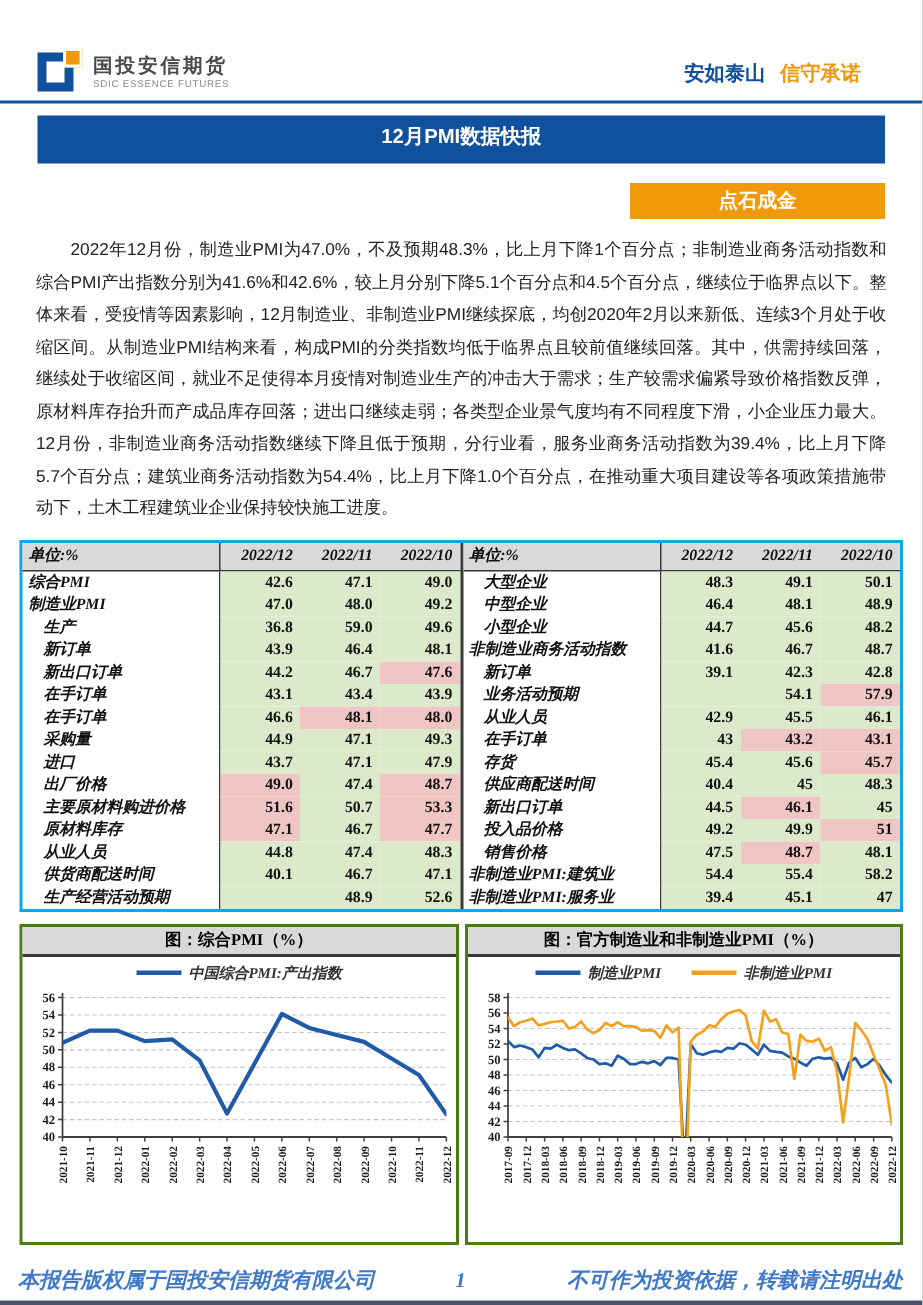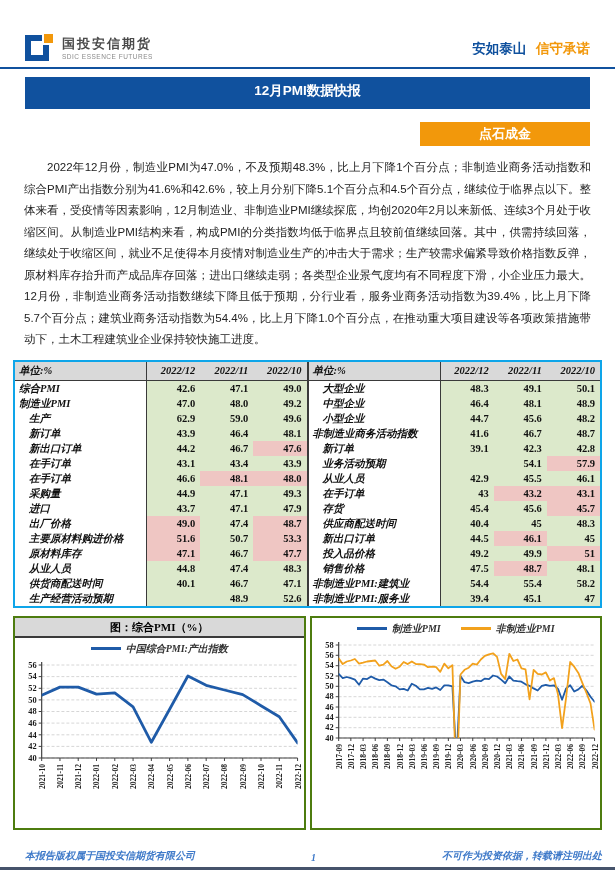--- a/index.html
+++ b/index.html
@@ -1,20 +1,20 @@
 <!DOCTYPE html>
 <html><head>
 <meta charset="utf-8">
 <style>
   * { margin:0; padding:0; box-sizing:border-box; }
   body { background:#888; font-family:"Liberation Sans", sans-serif; }
   .page { width:615px; height:870px; background:#ffffff; position:relative; margin:0 auto; overflow:hidden; }
 
   
-  .hdr { padding:22px 25px 0 25px; }
+  .hdr { padding:22px 41px 0 25px; }
   .logo-row { display:flex; justify-content:space-between; align-items:flex-end; height:40px; }
   .logo { display:flex; align-items:center; gap:7px; }
   .logo-mark { position:relative; width:30px; height:30px; }
   .logo-mark .blue-sq { position:absolute; left:0; top:3px; width:24px; height:26px; border:6px solid #10519E; background:#fff; }
   .logo-mark .orange-sq { position:absolute; right:0; top:0; width:13px; height:13px; background:#F2980B; border:2px solid #fff; }
   .logo-text .cn { font-size:13px; letter-spacing:2px; color:#4a4a4a; font-weight:bold; }
   .logo-text .en { font-size:6.5px; color:#8a8a8a; letter-spacing:0.5px; }
   .slogan { font-size:13.5px; font-weight:bold; padding-bottom:4px; }
   .slogan .b { color:#10519E; }
   .slogan .o { color:#F2980B; margin-left:6px; }
@@ -58,23 +58,23 @@
   .chart-legend { height:22px; display:flex; justify-content:center; align-items:center; gap:20px;
                   font-family:"Liberation Serif", serif; font-style:italic; font-weight:bold;
                   font-size:10px; color:#333; }
   .legend-item { display:flex; align-items:center; gap:5px; }
   .legend-swatch { width:30px; height:3px; }
   .chart-svg svg { display:block; }
   .ytick { font-family:"Liberation Serif", serif; font-weight:bold; font-size:8.5px; fill:#1a1a1a; }
   .xtick { font-family:"Liberation Serif", serif; font-weight:bold; font-size:7.5px; fill:#1a1a1a; }
 
   
-  .footer { position:absolute; left:25px; right:13px; bottom:7px; display:flex; align-items:flex-end;
+  .footer { position:absolute; left:12px; right:13px; bottom:7px; display:flex; align-items:flex-end;
             font-family:"Liberation Serif", serif; font-style:italic; font-weight:bold;
-            font-size:10px; color:#3F7AC9; }
+            font-size:14px; color:#3F7AC9; }
   .footer .fl { flex:1; text-align:left; }
   .footer .fc { flex:0 0 auto; }
   .footer .fr { flex:1; text-align:right; }
   .bottom-rule { position:absolute; left:0; right:0; bottom:0; height:3px; background:#46536B; }
 </style>
 </head>
 <body>
 
 <div class="page">
 
@@ -122,21 +122,21 @@
             <div class="t-val green">49.0</div>
           </div>
           <div class="t-row">
             <div class="t-label">制造业PMI</div>
             <div class="t-val green">47.0</div>
             <div class="t-val green">48.0</div>
             <div class="t-val green">49.2</div>
           </div>
           <div class="t-row">
             <div class="t-label ind">生产</div>
-            <div class="t-val green">62.9</div>
+            <div class="t-val green">36.8</div>
             <div class="t-val green">59.0</div>
             <div class="t-val green">49.6</div>
           </div>
           <div class="t-row">
             <div class="t-label ind">新订单</div>
             <div class="t-val green">43.9</div>
             <div class="t-val green">46.4</div>
             <div class="t-val green">48.1</div>
           </div>
           <div class="t-row">
@@ -382,20 +382,21 @@
             <defs>
               <clipPath id="clip0">
                 <rect x="27" y="1" width="259" height="97"></rect>
               </clipPath>
             </defs>
             <polyline points="27.0,35.2 45.5,27.1 64.0,27.1 82.5,34.1 101.0,32.9 119.5,46.9 138.0,82.3 156.5,49.2 175.0,16.0 193.5,25.3 212.0,30.0 230.5,34.6 249.0,45.7 267.5,56.7 286.0,82.9" fill="none" stroke="#1F5BA8" stroke-width="2.8" stroke-linejoin="round" stroke-linecap="round" clip-path="url(#clip0)"></polyline>
           </svg>
         </div>
     </div>
     <div class="chart-box">
+      <div class="chart-title">图：官方制造业和非制造业PMI（%）</div>
       <div class="chart-legend">
           <span class="legend-item">
             <span class="legend-swatch" style="background: rgb(31, 91, 168);"></span>
             <span>制造业PMI</span>
           </span>
           <span class="legend-item">
             <span class="legend-swatch" style="background: rgb(242, 161, 28);"></span>
             <span>非制造业PMI</span>
           </span>
         </div>

